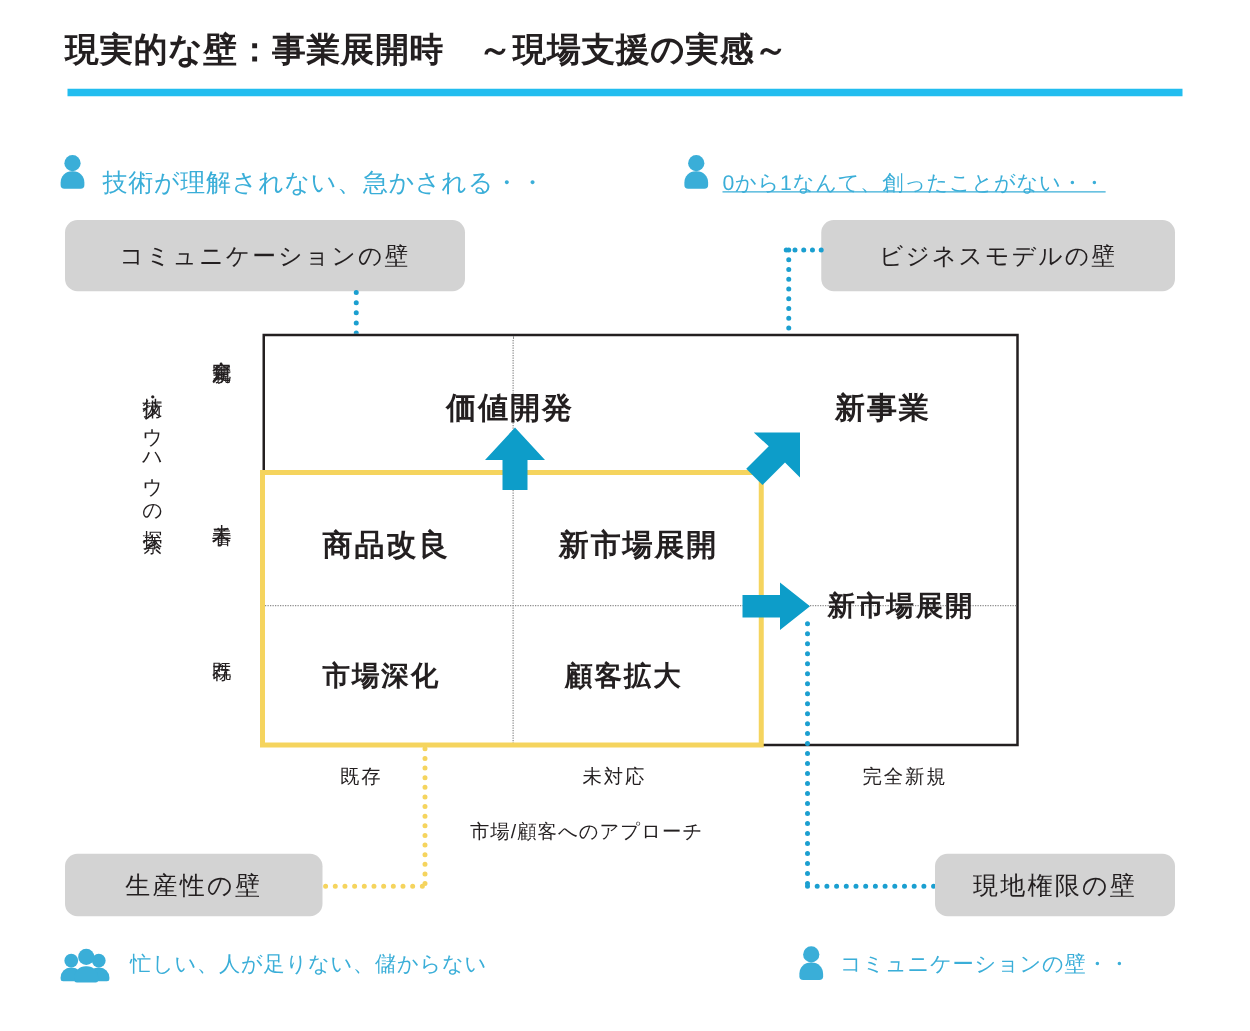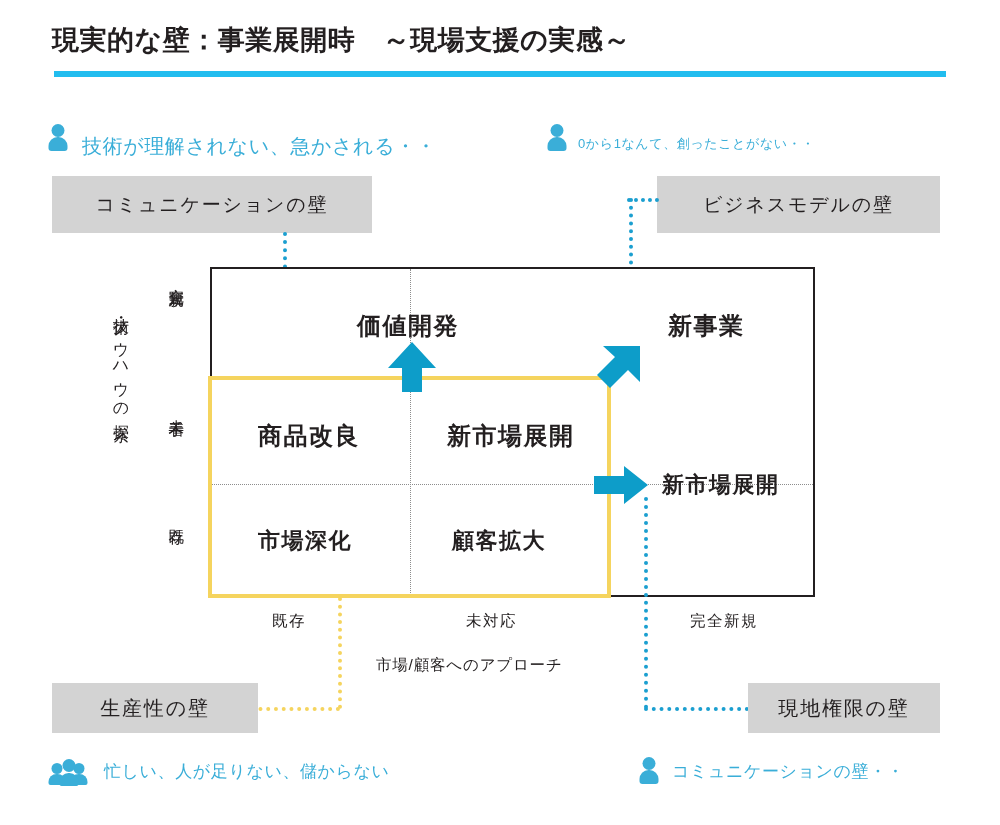--- a/index.html
+++ b/index.html
@@ -98,21 +98,21 @@
     font-size: 20px;
     color: #3aaed8;
     letter-spacing: 0.6px;
     white-space: nowrap;
   }
 
   
   .wall-box {
     position: absolute;
     background: #d3d3d3;
-    border-radius: 0;
+    border-radius: 10px;
     display: flex;
     align-items: center;
     justify-content: center;
     font-size: 19px;
     color: #231f20;
     letter-spacing: 1.8px;
     white-space: nowrap;
   }
 
   
@@ -219,21 +219,21 @@
 </div>
 <div class="caption" style="left:82px; top:133px;">技術が理解されない、急かされる・・</div>
 <div class="wall-box" style="left:52px; top:176px; width:320px; height:57px;">
   <span>コミュニケーションの壁</span>
 </div>
 
 <div class="person-icon" style="left:546px; top:124px;">
   <div class="head"></div>
   <div class="body"></div>
 </div>
-<div class="caption" style="left:578px; top:135px; font-size:13px;">0から1なんて、創ったことがない・・</div>
+<div class="caption" style="left:578px; top:135px; font-size:17px;text-decoration:underline;">0から1なんて、創ったことがない・・</div>
 <div class="wall-box" style="left:657px; top:176px; width:283px; height:57px;">
   <span>ビジネスモデルの壁</span>
 </div>
 
 <div class="dot-line dot-v-blue" style="left:283px; top:232px; height:126px;"></div>
 <div class="dot-line dot-h-blue" style="left:283px; top:356px; width:112px;"></div>
 
 <div class="dot-line dot-h-blue" style="left:627px; top:198px; width:32px;"></div>
 <div class="dot-line dot-v-blue" style="left:629px; top:198px; height:168px;"></div>
 

